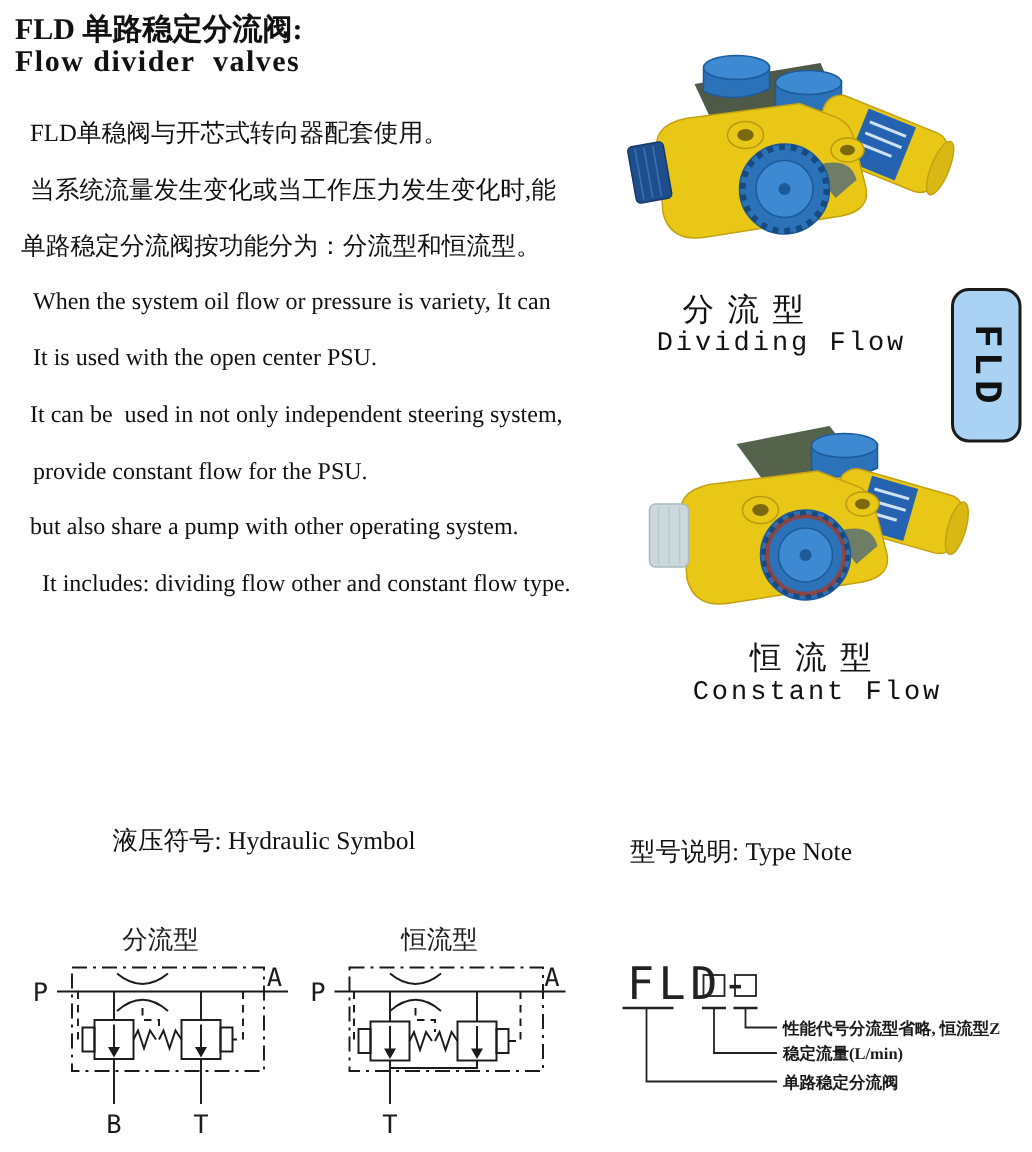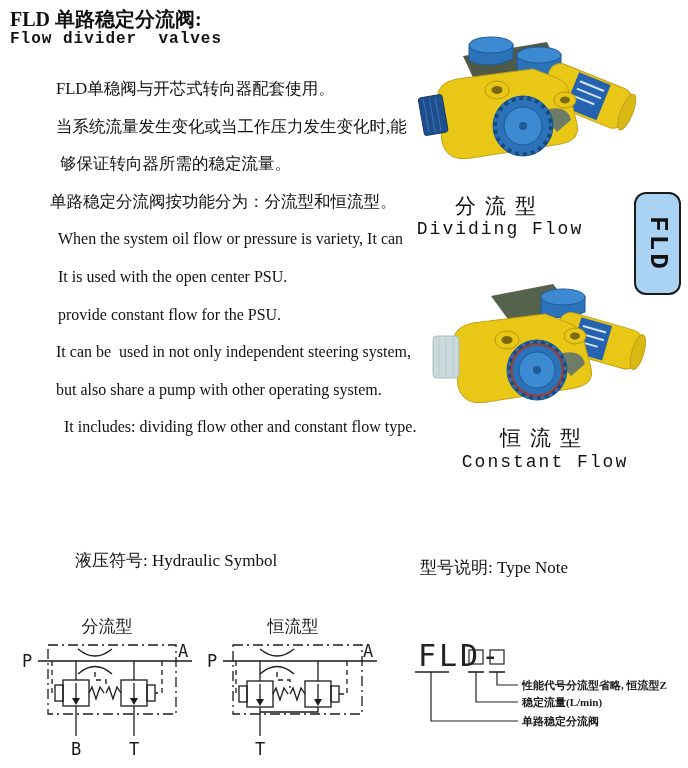--- a/index.html
+++ b/index.html
@@ -4,24 +4,24 @@
 <style>
   html,body{margin:0;padding:0;}
   body{
     width:688px;height:768px;position:relative;overflow:hidden;
     background:#ffffff;color:#111;
     font-family:"Liberation Serif",serif;
   }
   .abs{position:absolute;}
   
   .title-zh{left:10px;top:6px;font-size:20px;font-weight:bold;white-space:pre;}
-  .title-en{left:10px;top:30px;font-size:16px;font-weight:bold;white-space:pre;
-            font-family:Liberation Mono, monospace;letter-spacing:1px;}
-  
-  .intro{left:14px;top:70px;width:400px;margin-left:36px;}
+  .title-en{left:10px;top:30px;font-size:20px;font-weight:bold;white-space:pre;
+            font-family:Liberation Serif, serif;letter-spacing:1px;}
+  
+  .intro{left:14px;top:70px;width:400px;}
   .intro-line{line-height:37.6px;font-size:16.5px;white-space:pre;}
   .intro-line.en{font-size:16px;}
   
   .cap-zh{font-size:21px;letter-spacing:9px;text-align:center;white-space:pre;}
   .cap-en{font-family:"Liberation Mono",monospace;font-size:18px;letter-spacing:2px;
           text-align:center;white-space:pre;}
   
   .side-tab{
     left:634px;top:192px;width:47px;height:103px;
     background:#a9d2f3;border:2px solid #1b1b1b;border-radius:12px;
@@ -43,26 +43,25 @@
 </style>
 </head>
 <body>
 
 <div class="abs title-zh">FLD 单路稳定分流阀:</div>
 <div class="abs title-en">Flow divider  valves</div>
 
 <div class="abs intro">
   <div class="intro-line" style="padding-left:6px">FLD单稳阀与开芯式转向器配套使用。</div>
   <div class="intro-line" style="padding-left:6px">当系统流量发生变化或当工作压力发生变化时,能</div>
-  <div class="intro-line" style="padding-left:10px">够保证转向器所需的稳定流量。</div>
   <div class="intro-line">单路稳定分流阀按功能分为：分流型和恒流型。</div>
   <div class="intro-line en" style="padding-left:8px">When the system oil flow or pressure is variety, It can</div>
   <div class="intro-line en" style="padding-left:8px">It is used with the open center PSU.</div>
+  <div class="intro-line en" style="padding-left:6px">It can be  used in not only independent steering system,</div>
   <div class="intro-line en" style="padding-left:8px">provide constant flow for the PSU.</div>
-  <div class="intro-line en" style="padding-left:6px">It can be  used in not only independent steering system,</div>
   <div class="intro-line en" style="padding-left:6px">but also share a pump with other operating system.</div>
   <div class="intro-line en" style="padding-left:14px">It includes: dividing flow other and constant flow type.</div>
 </div>
 
 <svg class="abs" style="left:405px;top:26px" width="232" height="150" viewBox="0 0 232 150">
 
   <polygon points="58,30 142,16 156,48 72,60" fill="#4e5a47"></polygon>
 
   <g>
     <path d="M64,20 L64,35 Q86,44 108,33 L108,18 Z" fill="#2b72b8" stroke="#1d5a9a"></path>
@@ -104,21 +103,21 @@
 
   <g transform="rotate(-10 28 88)">
     <rect x="16" y="70" width="24" height="38" rx="3" fill="#1f4e8c" stroke="#16396a"></rect>
     <line x1="21" y1="72" x2="21" y2="106" stroke="#3a74b8"></line>
     <line x1="27" y1="72" x2="27" y2="106" stroke="#3a74b8"></line>
     <line x1="33" y1="72" x2="33" y2="106" stroke="#3a74b8"></line>
   </g>
 </svg>
 
 <div class="abs cap-zh" style="left:390px;top:192px;width:220px">分流型</div>
-<div class="abs cap-en" style="left:390px;top:219px;width:220px">Dividing Flow</div>
+<div class="abs cap-en" style="left:411px;top:219px;width:220px">Dividing Flow</div>
 
 <div class="abs side-tab">
   <span>FLD</span>
 </div>
 
 <svg class="abs" style="left:425px;top:274px" width="224" height="140" viewBox="0 0 224 140">
 
   <polygon points="66,22 128,10 150,38 88,52" fill="#55624c"></polygon>
 
   <g>

